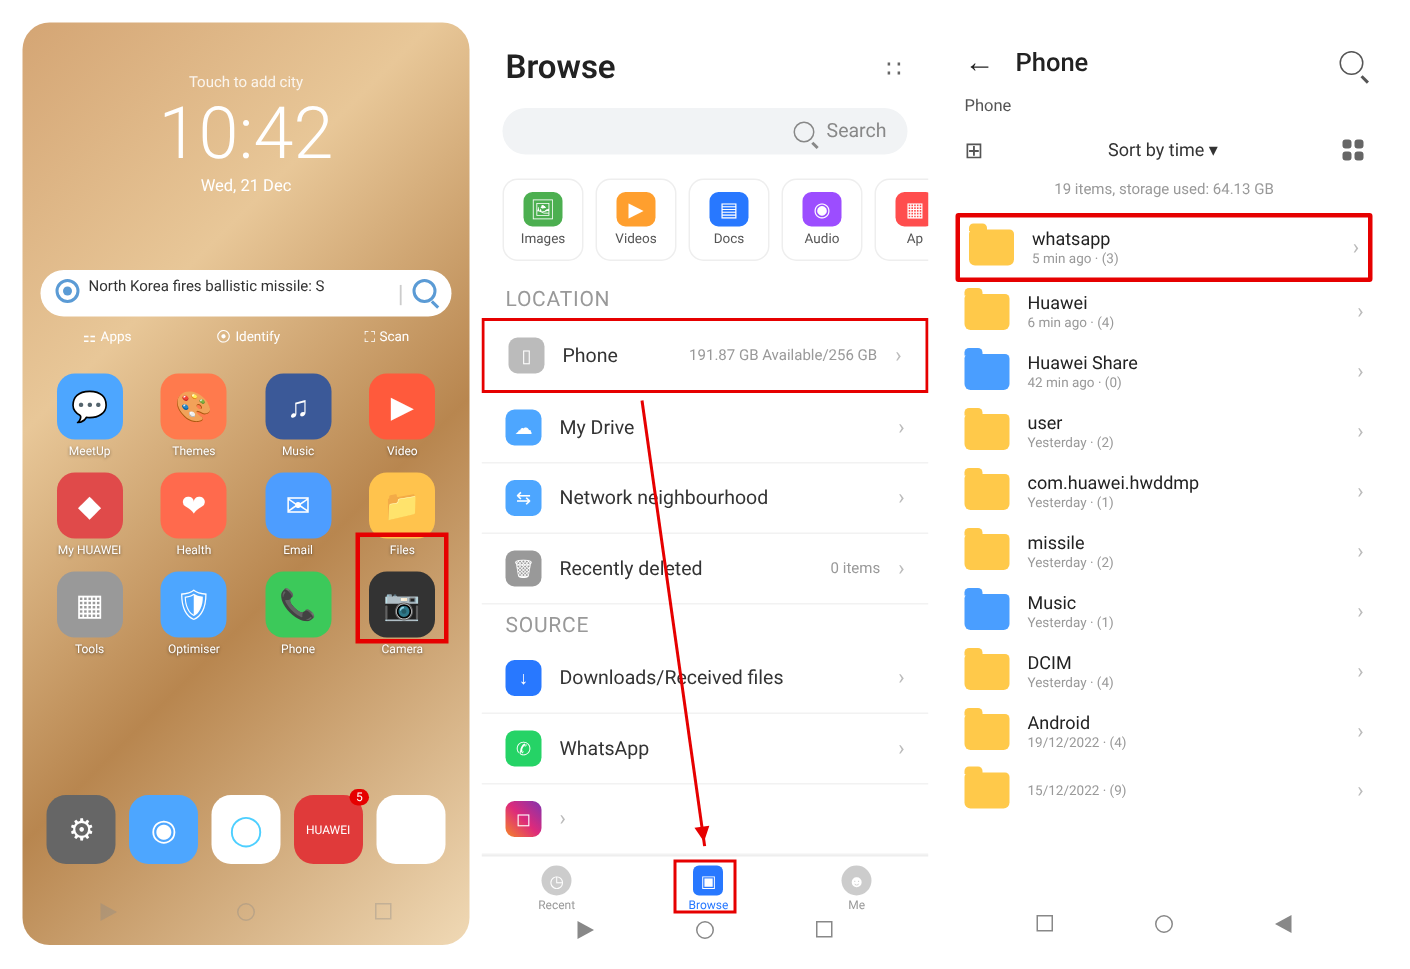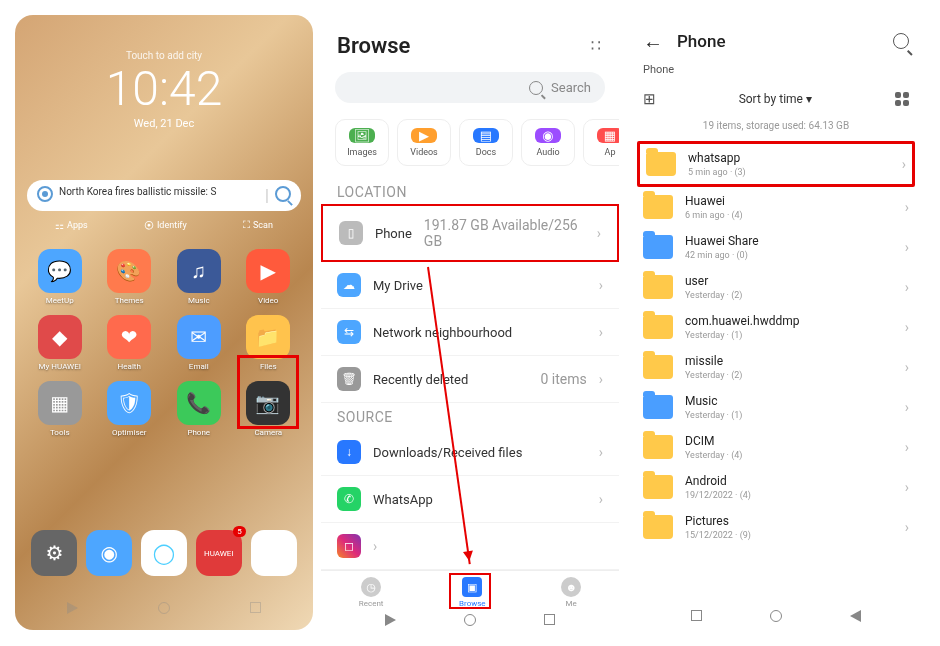--- a/index.html
+++ b/index.html
@@ -41,21 +41,21 @@
 .b-search-icon { width: 14px; height: 14px; border: 1.5px solid #888; border-radius: 50%; position: relative; }
 .b-search-icon::after { content: ''; position: absolute; right: -4px; bottom: -4px; width: 5px; height: 1.5px; background: #888; transform: rotate(45deg); }
 .cat-row { display: flex; gap: 8px; padding: 12px 14px; overflow: hidden; }
 .cat { background: #fff; border: 1px solid #eee; border-radius: 10px; padding: 8px 6px; width: 54px; display: flex; flex-direction: column; align-items: center; gap: 4px; flex-shrink: 0; }
 .cat-icon { width: 26px; height: 26px; border-radius: 6px; display: flex; align-items: center; justify-content: center; font-size: 13px; color: #fff; }
 .cat-label { font-size: 9px; color: #555; }
 .section-label { font-size: 14px; color: #999; padding: 6px 16px 4px; letter-spacing: 0.5px; }
 .loc-item { display: flex; align-items: center; padding: 11px 16px; gap: 12px; border-bottom: 1px solid #f2f2f2; }
 .loc-icon { width: 24px; height: 24px; border-radius: 6px; display: flex; align-items: center; justify-content: center; font-size: 12px; color: #fff; flex-shrink: 0; }
 .loc-label { font-size: 13px; color: #333; flex: 1; }
-.loc-sub { font-size: 14px; color: #999; }
+.loc-sub { font-size: 10px; color: #999; }
 .chev { color: #bbb; font-size: 14px; }
 .loc-phone { position: relative; border: 2px solid #e60000; }
 .bottom-nav { margin-top: auto; display: flex; justify-content: space-around; padding: 6px 0 2px; border-top: 1px solid #eee; }
 .bnav-item { display: flex; flex-direction: column; align-items: center; gap: 2px; font-size: 8px; color: #999; }
 .bnav-item.active { color: #2878ff; }
 .bnav-icon { width: 20px; height: 20px; border-radius: 50%; background: #ccc; display: flex; align-items: center; justify-content: center; font-size: 11px; color: #fff; }
 .bnav-item.active .bnav-icon { background: #2878ff; border-radius: 4px; }
 .red-arrow { position: absolute; width: 2px; background: #e60000; transform-origin: top; }
 .red-arrow::after { content: ''; position: absolute; bottom: -2px; left: -4px; border: 5px solid transparent; border-top: 10px solid #e60000; }
 
@@ -383,21 +383,20 @@
           <div class="folder-icon"></div>
           <div class="folder-info">
             <div class="folder-name">Android</div>
             <div class="folder-meta">19/12/2022 · (4)</div>
           </div>
           <div class="chev">›</div>
         </div>
         <div class="folder-item">
           <div class="folder-icon"></div>
           <div class="folder-info">
-            <div class="folder-name">Pictures</div>
             <div class="folder-meta">15/12/2022 · (9)</div>
           </div>
           <div class="chev">›</div>
         </div>
       </div>
     <div class="android-nav">
       <div class="nav-sq"></div>
       <div class="nav-ci"></div>
       <div class="nav-tri"></div>
     </div>

